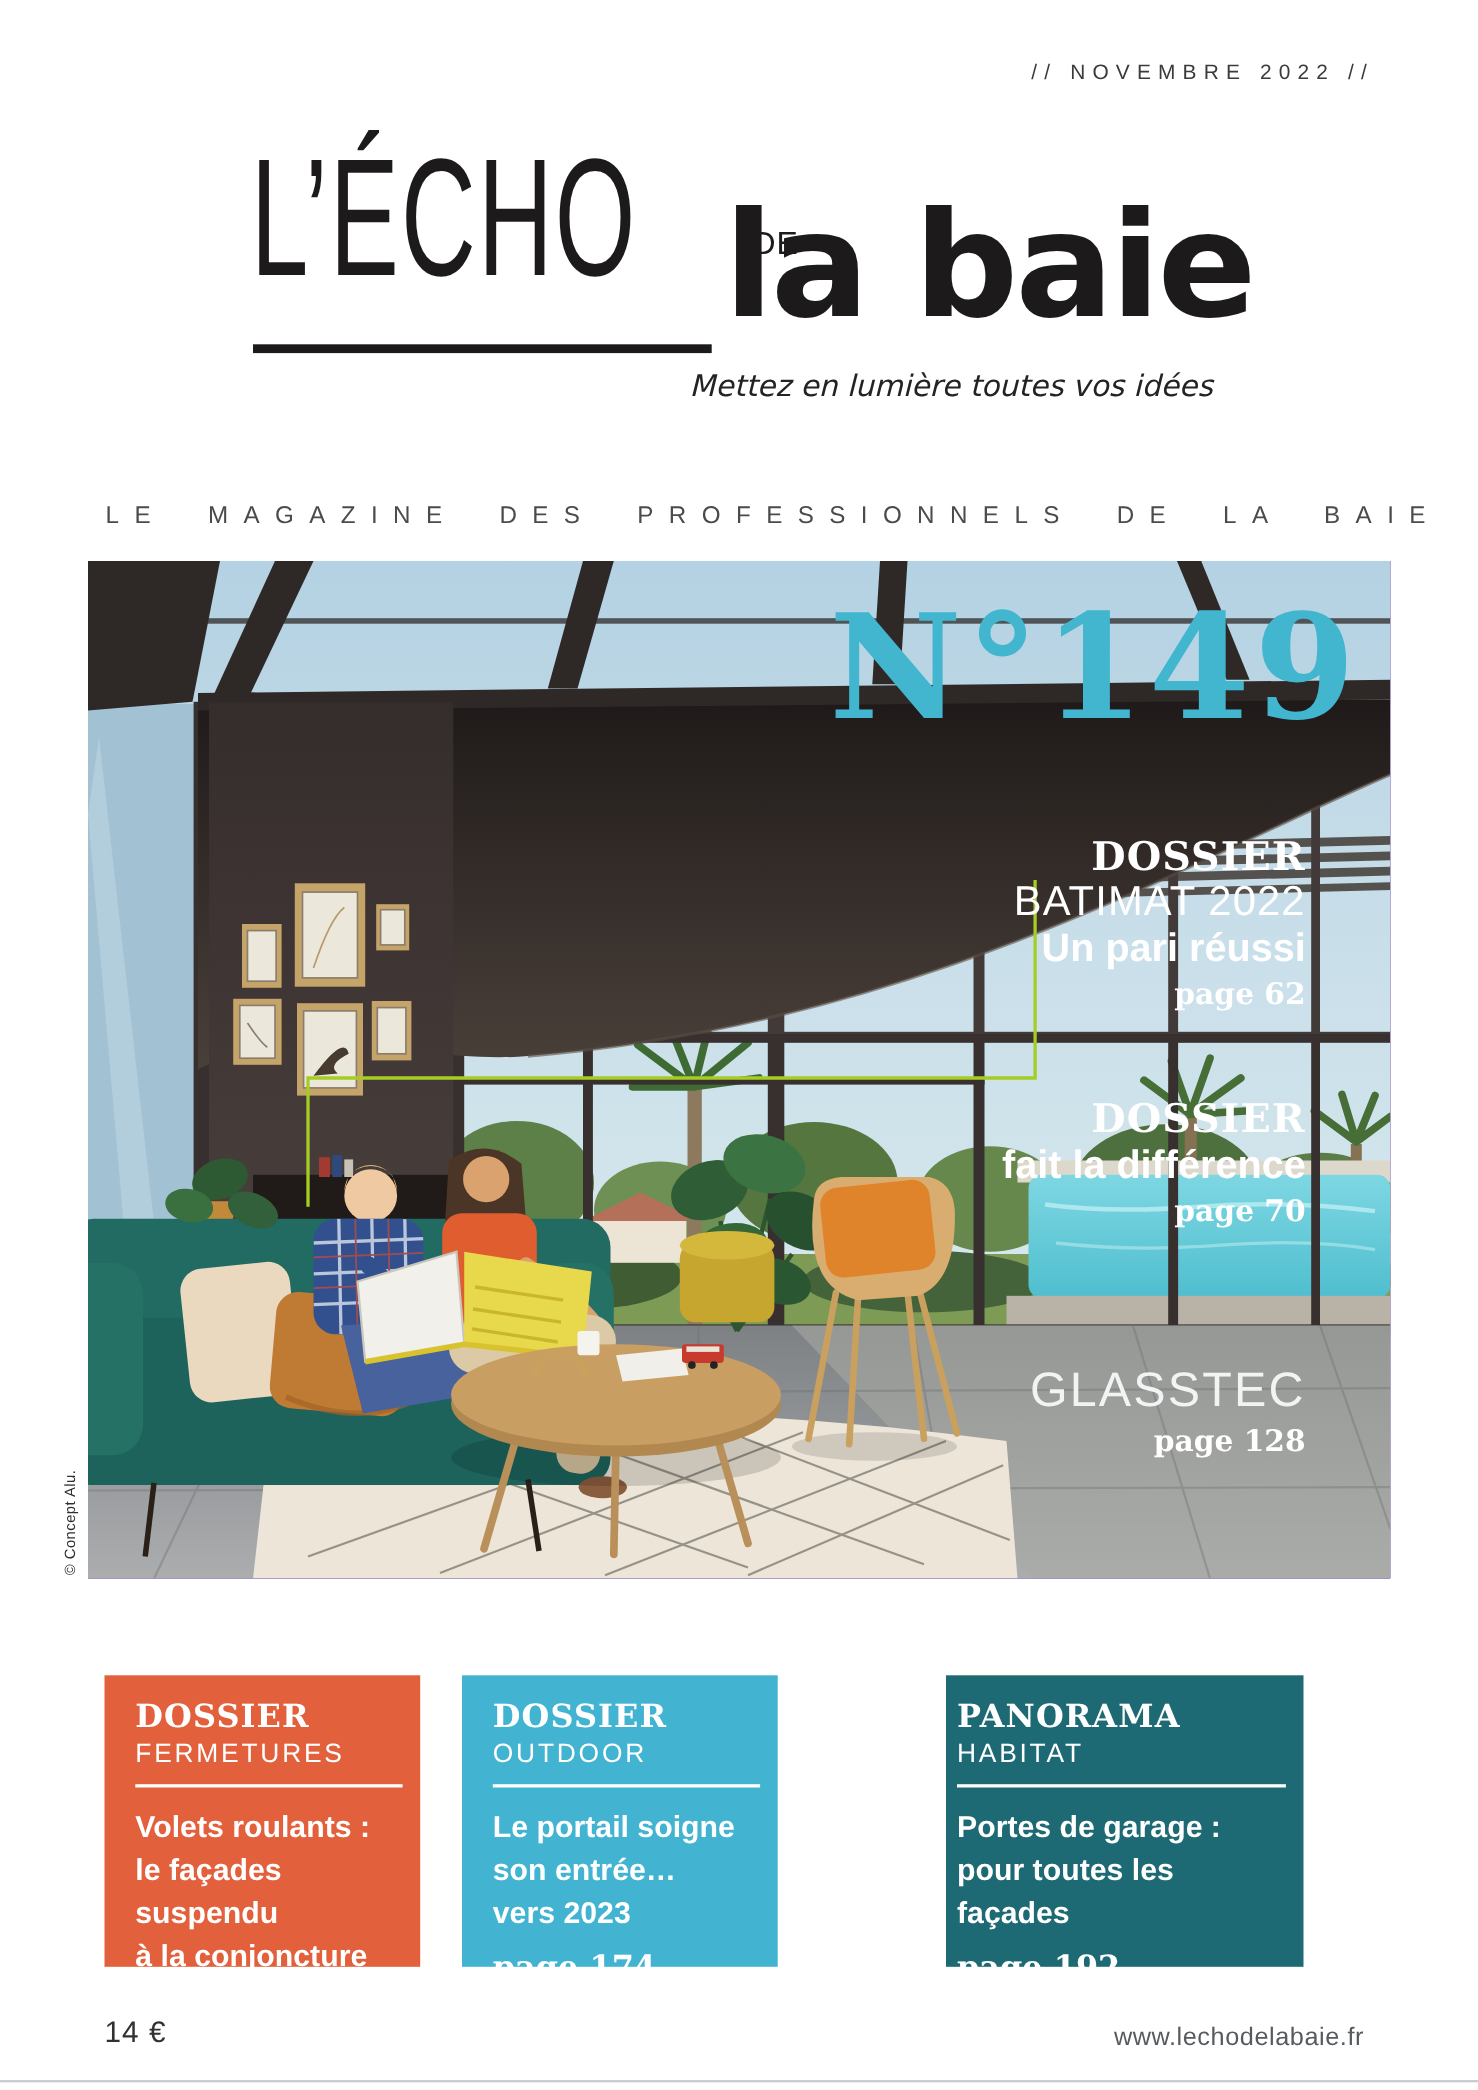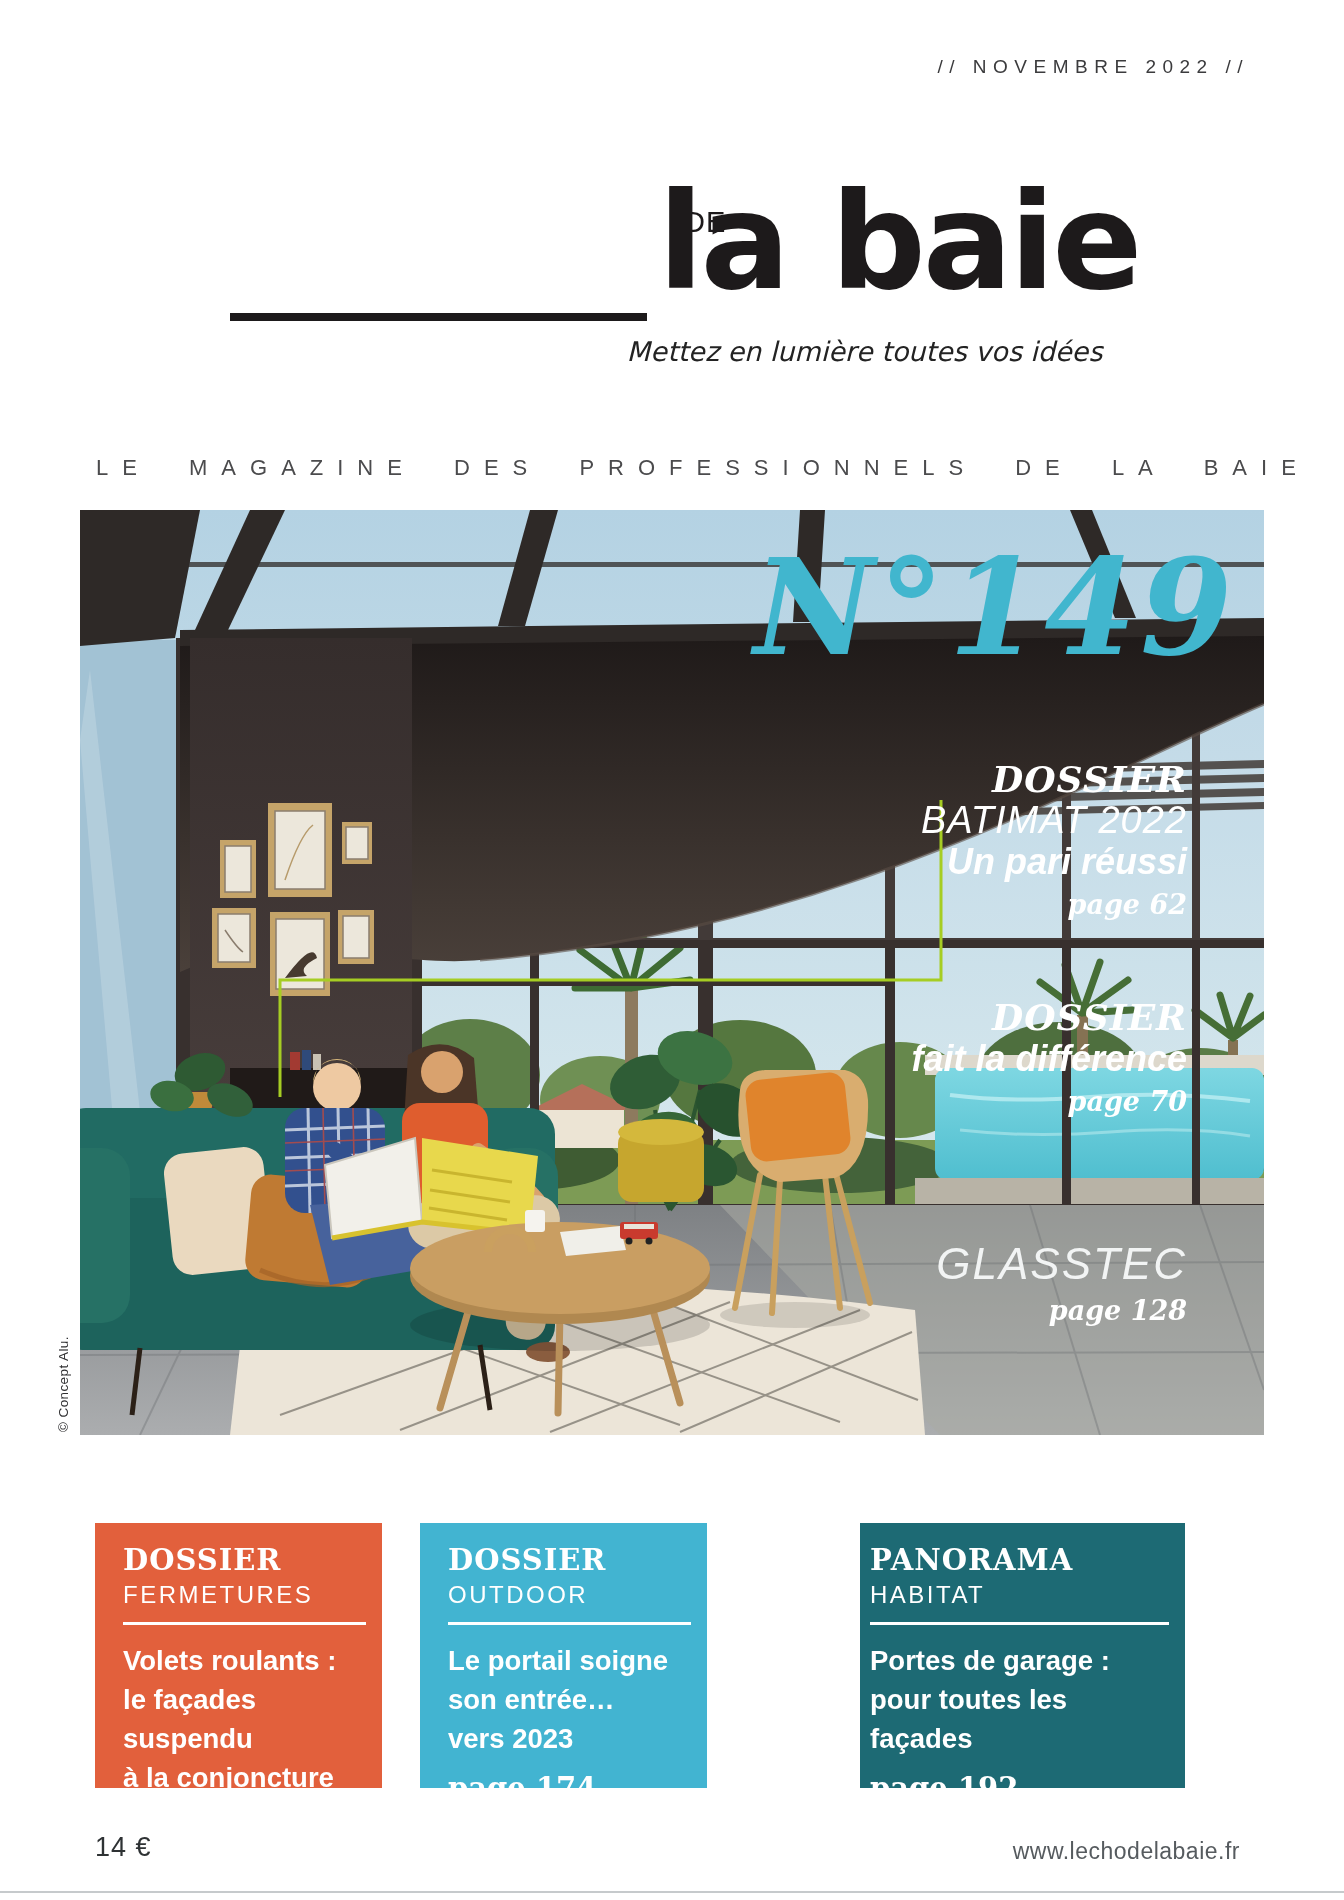--- a/index.html
+++ b/index.html
@@ -14,21 +14,21 @@
   .logo-main .squeeze{display:inline-block;transform:scaleX(.62);transform-origin:left top;letter-spacing:3px;}
   .logo-rule{position:absolute;left:230px;top:313px;width:417px;height:8px;background:var(--ink);}
   .logo-de{position:absolute;left:684px;top:206px;font-size:29px;letter-spacing:1px;color:var(--ink);}
   .logo-script{position:absolute;left:658px;top:176px;font-size:133px;line-height:1;
         font-family:"DejaVu Sans",sans-serif;font-weight:bold;letter-spacing:-3px;color:var(--ink);}
   .tagline{position:absolute;top:336px;right:240px;font-size:27px;font-style:italic;
         font-family:"DejaVu Sans",sans-serif;color:#232323;transform:skewX(-3deg);}
   .banner{position:absolute;left:96px;top:455px;font-size:22px;letter-spacing:14px;word-spacing:18px;
         color:#4b4b4d;white-space:nowrap;}
   
-  .photo{position:absolute;left:80px;top:510px;width:1184px;height:925px;overflow:hidden;background:#4c1d95;font-style:italic;}
+  .photo{position:absolute;left:80px;top:510px;width:1184px;height:925px;overflow:hidden;background:#4c1d95;}
   .photo svg{position:absolute;left:0;top:0;}
   .issue{position:absolute;top:32px;right:28px;font-family:"DejaVu Serif",serif;font-weight:bold;
         font-size:132px;line-height:1;letter-spacing:4px;color:var(--issue-teal);}
   .feat{position:absolute;right:77px;text-align:right;color:#fff;}
   .f1{top:250px;} .f2{top:488px;} .f3{top:730px;}
   .kicker{font-family:"DejaVu Serif",serif;font-weight:bold;font-size:36px;line-height:1.1;letter-spacing:1px;}
   .topic{font-size:38px;line-height:1.1;letter-spacing:1px;font-weight:400;}
   .ftitle{font-size:36px;font-weight:bold;line-height:1.14;}
   .fpage{font-family:"DejaVu Serif",serif;font-weight:bold;font-size:27px;margin-top:7px;}
   .glasstec{font-size:44px;letter-spacing:2px;color:#f2f4f4;text-align:right;}
@@ -48,20 +48,21 @@
   .site{position:absolute;right:104px;top:1838px;font-size:23px;color:var(--muted);letter-spacing:.5px;}
   .bottom-line{position:absolute;left:0;top:1891px;width:1344px;height:2px;background:#c6cacc;}
 </style>
 </head>
 <body>
 
 <div class="page">
 
   <div class="date">// NOVEMBRE 2022 //</div>
 
+  <div class="logo-main"><span class="squeeze">L’ÉCHO</span></div>
   <div class="logo-rule"></div>
   <div class="logo-de">DE</div>
   <div class="logo-script">la baie</div>
   <div class="tagline">Mettez en lumière toutes vos idées</div>
 
   <div class="banner">LE MAGAZINE DES PROFESSIONNELS DE LA BAIE</div>
 
   <div class="photo">
     <svg width="1184" height="925" viewBox="0 0 1184 925">
       <defs>

